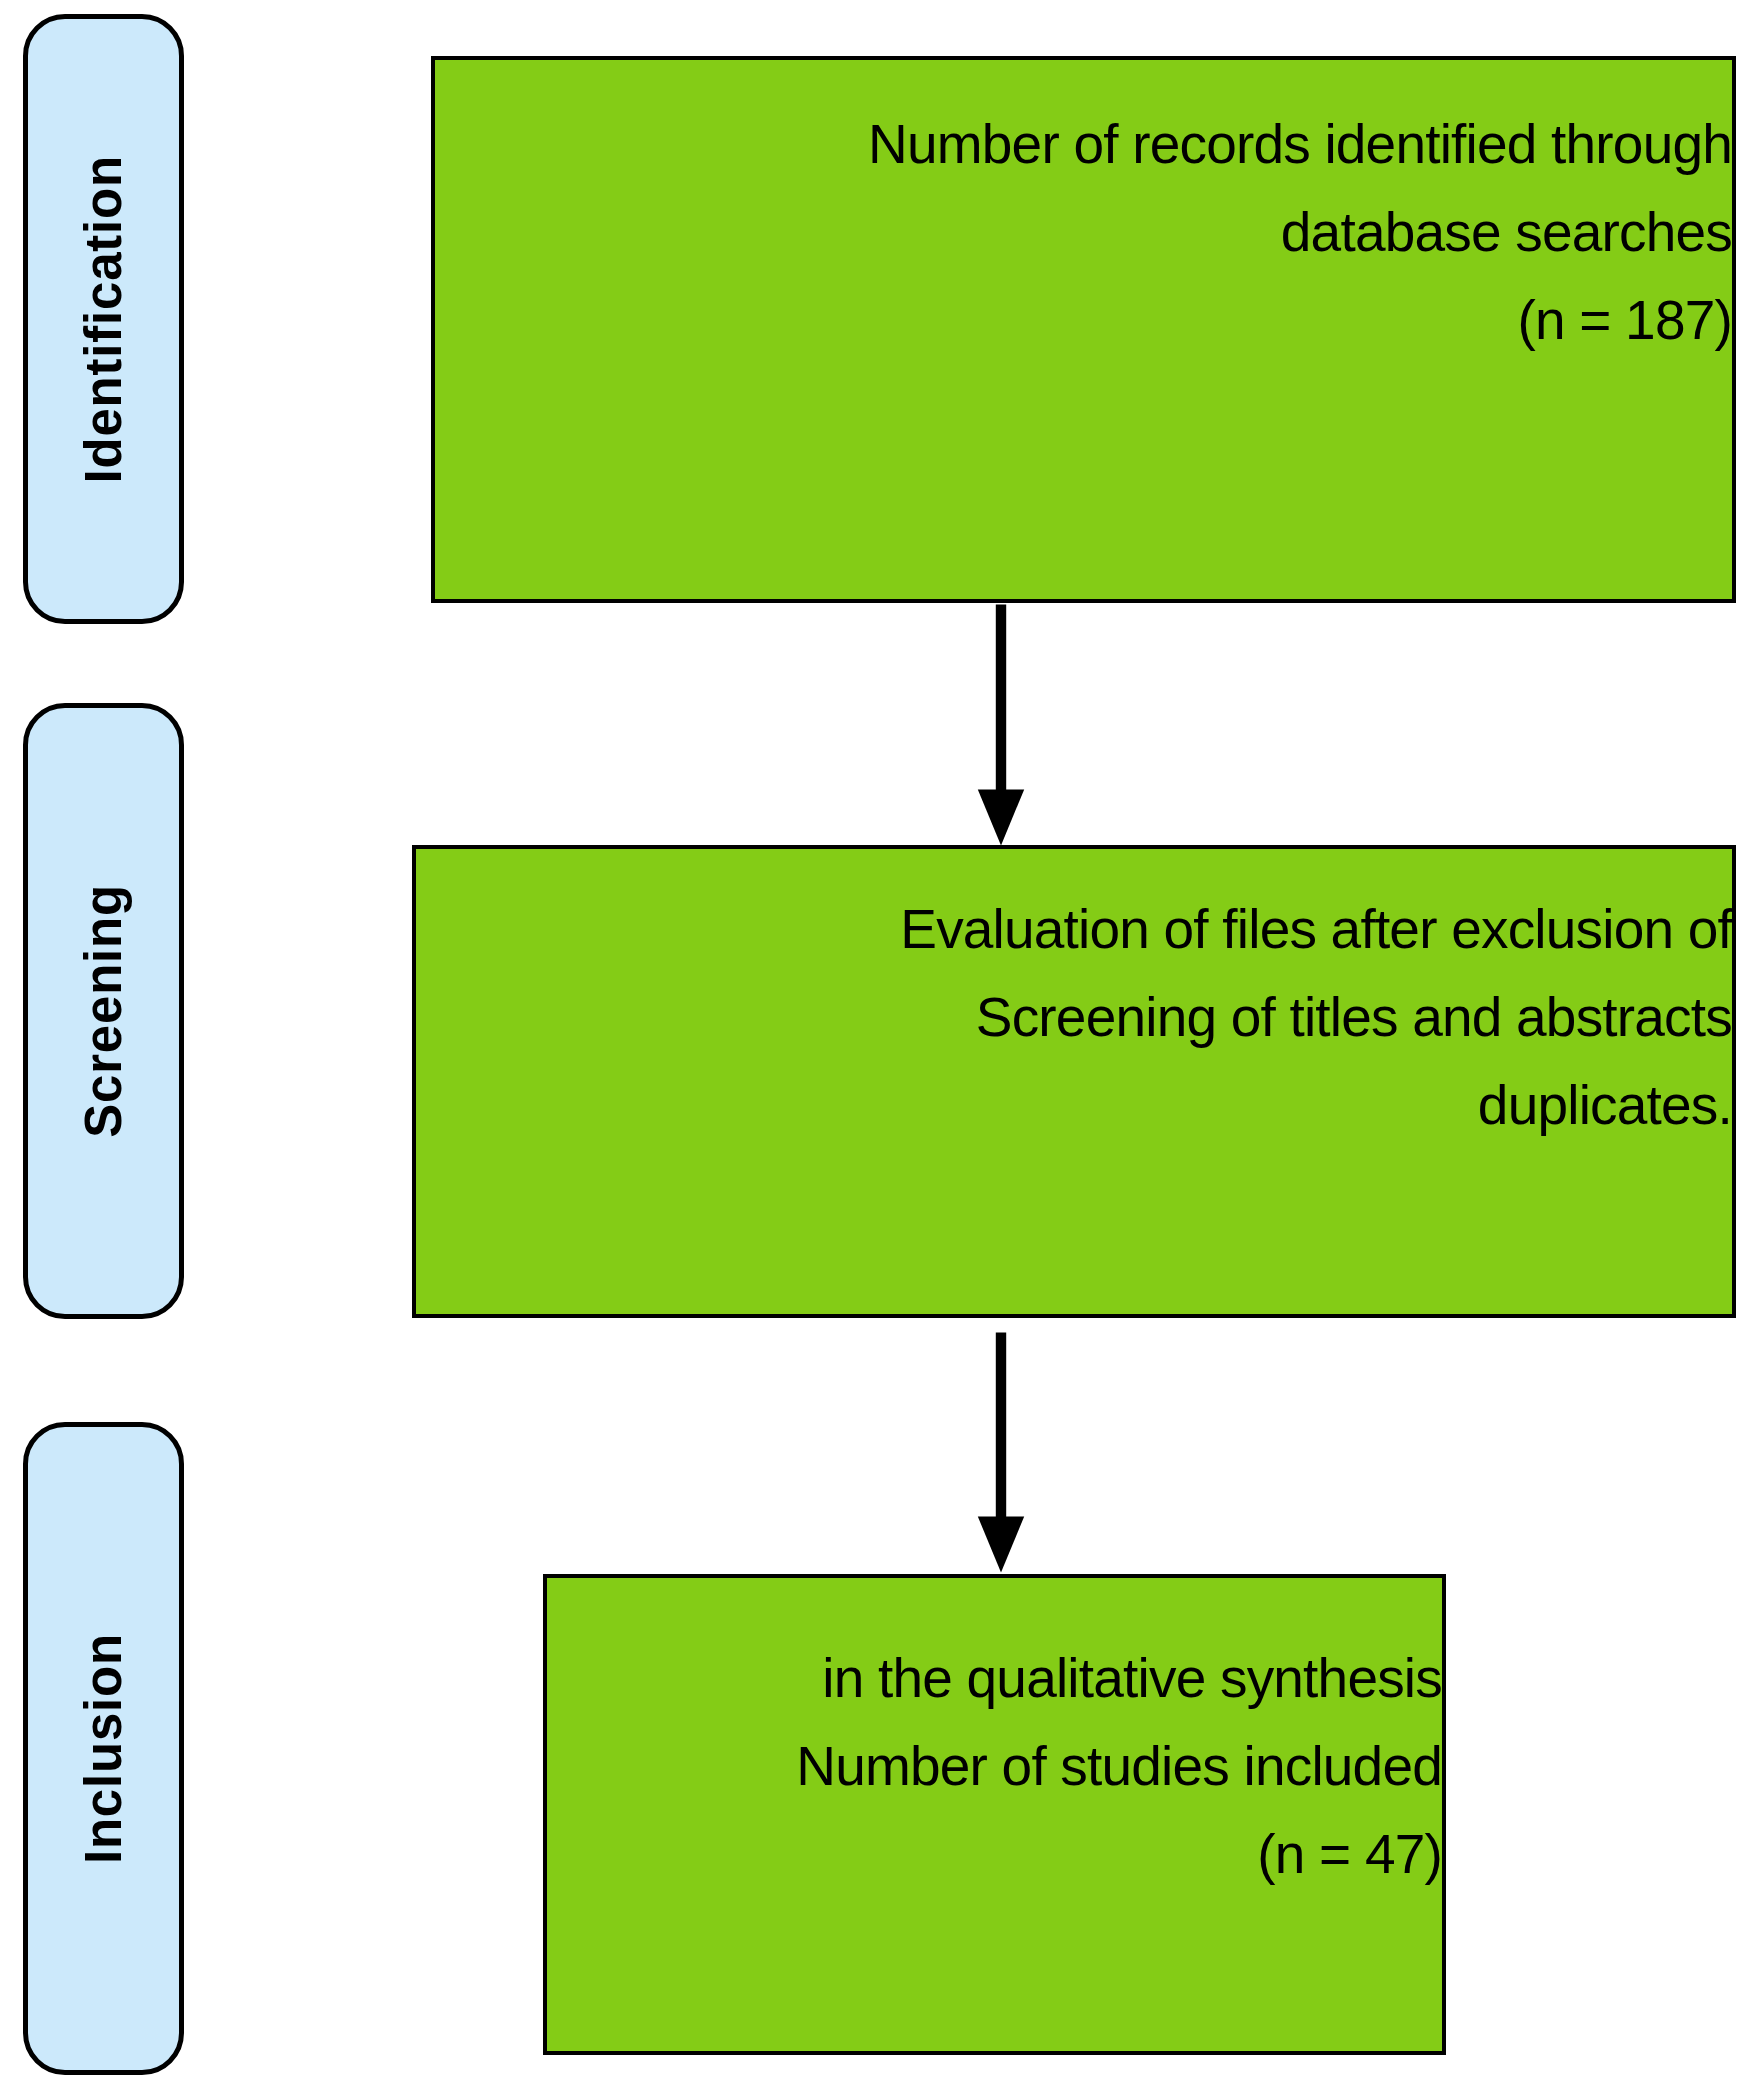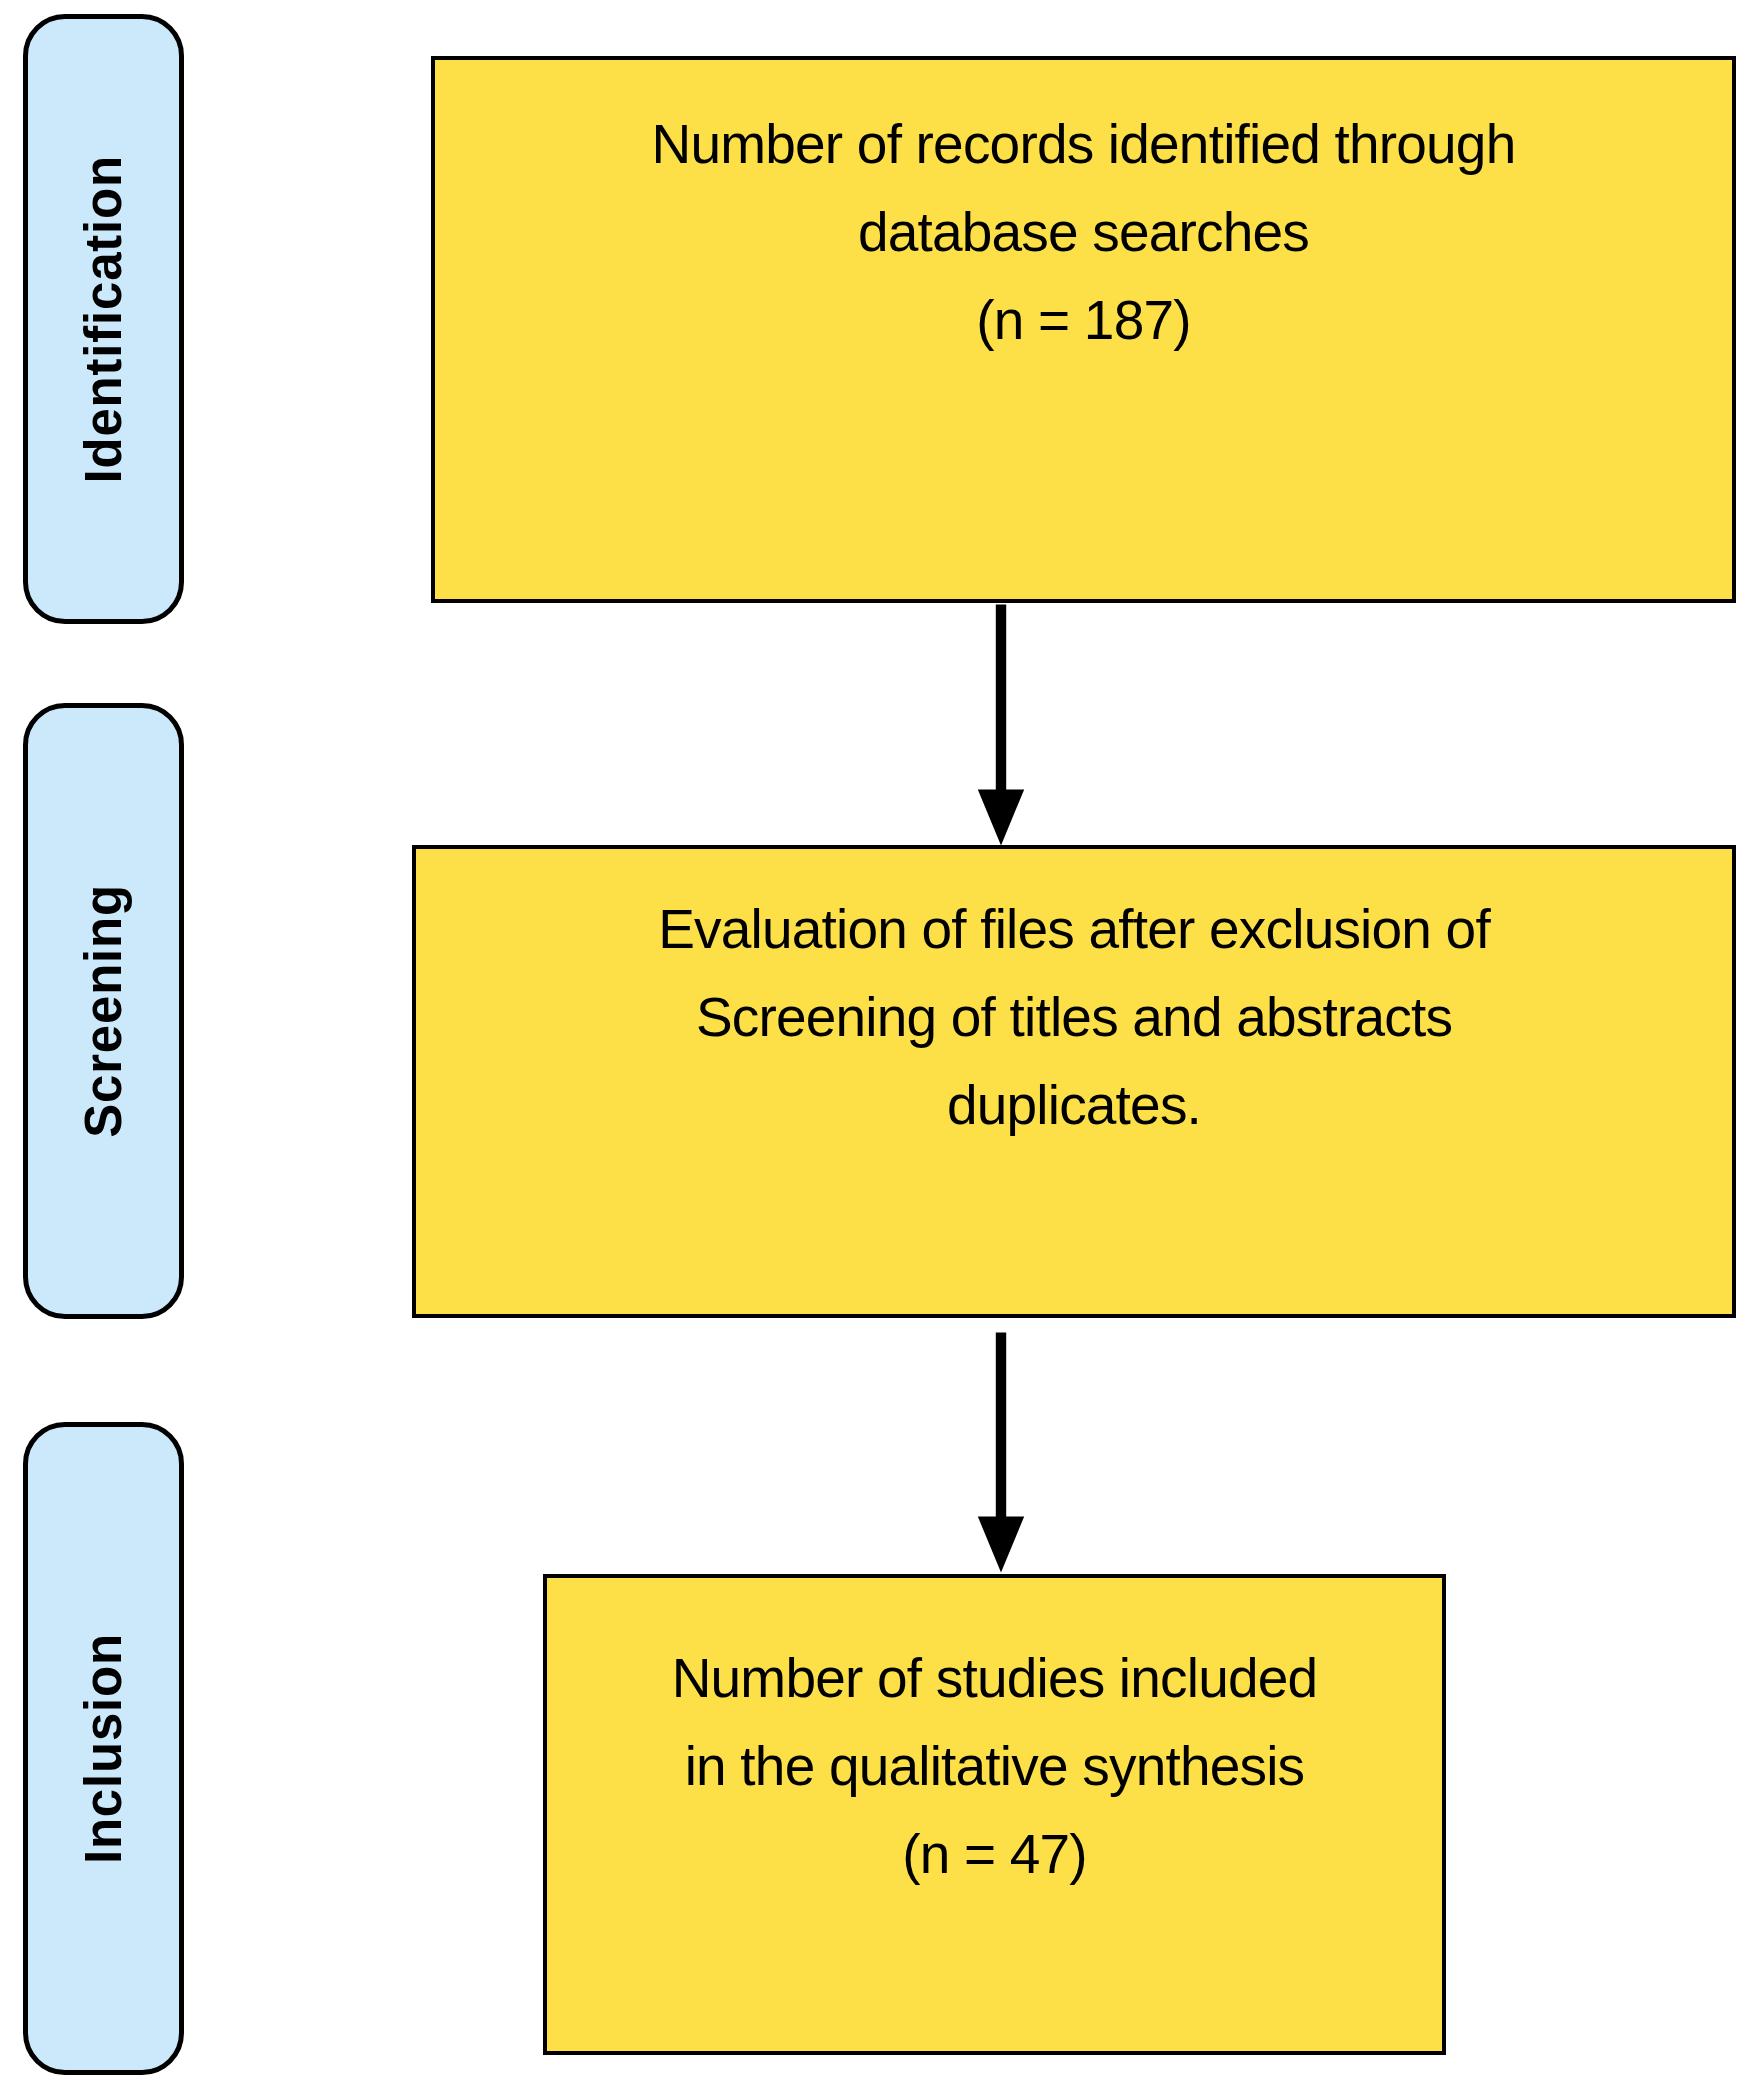--- a/index.html
+++ b/index.html
@@ -37,24 +37,24 @@
     letter-spacing: 0.8px;
     white-space: nowrap;
   }
   #stage-identification { top: 14.4px;  height: 610px; }
   #stage-screening      { top: 703px; height: 616px; }
   #stage-inclusion      { top: 1422px; height: 653px; }
 
   
   .flow-box {
     position: absolute;
-    background: #fde047;
+    background: #84cc16;
     border: 4px solid #000000;
     box-sizing: border-box;
-    text-align: center;
+    text-align: right;
   }
   .flow-box .line {
     font-size: 55px;
     line-height: 88px;
     letter-spacing: -0.8px;
     white-space: nowrap;
   }
   #box-identification { left: 431px; top: 56px;   width: 1305px; height: 547px; padding-top: 40px; }
   #box-screening      { left: 412px; top: 845px; width: 1324px; height: 473px; padding-top: 36px; }
   #box-inclusion      { left: 543px; top: 1574px; width: 903px; height: 481px; padding-top: 56px; }
@@ -96,17 +96,17 @@
   <div class="line">Screening of titles and abstracts</div>
   <div class="line">duplicates.</div>
 </div>
 
 <svg class="arrow" id="arrow-2" viewBox="0 0 60 300">
   <line x1="30" y1="0" x2="30" y2="237" stroke="#000000" stroke-width="13"></line>
   <polygon points="1,230 59,230 30,300" fill="#000000"></polygon>
 </svg>
 
 <div class="flow-box" id="box-inclusion">
+  <div class="line">in the qualitative synthesis</div>
   <div class="line">Number of studies included</div>
-  <div class="line">in the qualitative synthesis</div>
   <div class="line">(n = 47)</div>
 </div>
 
 
 </body></html>

